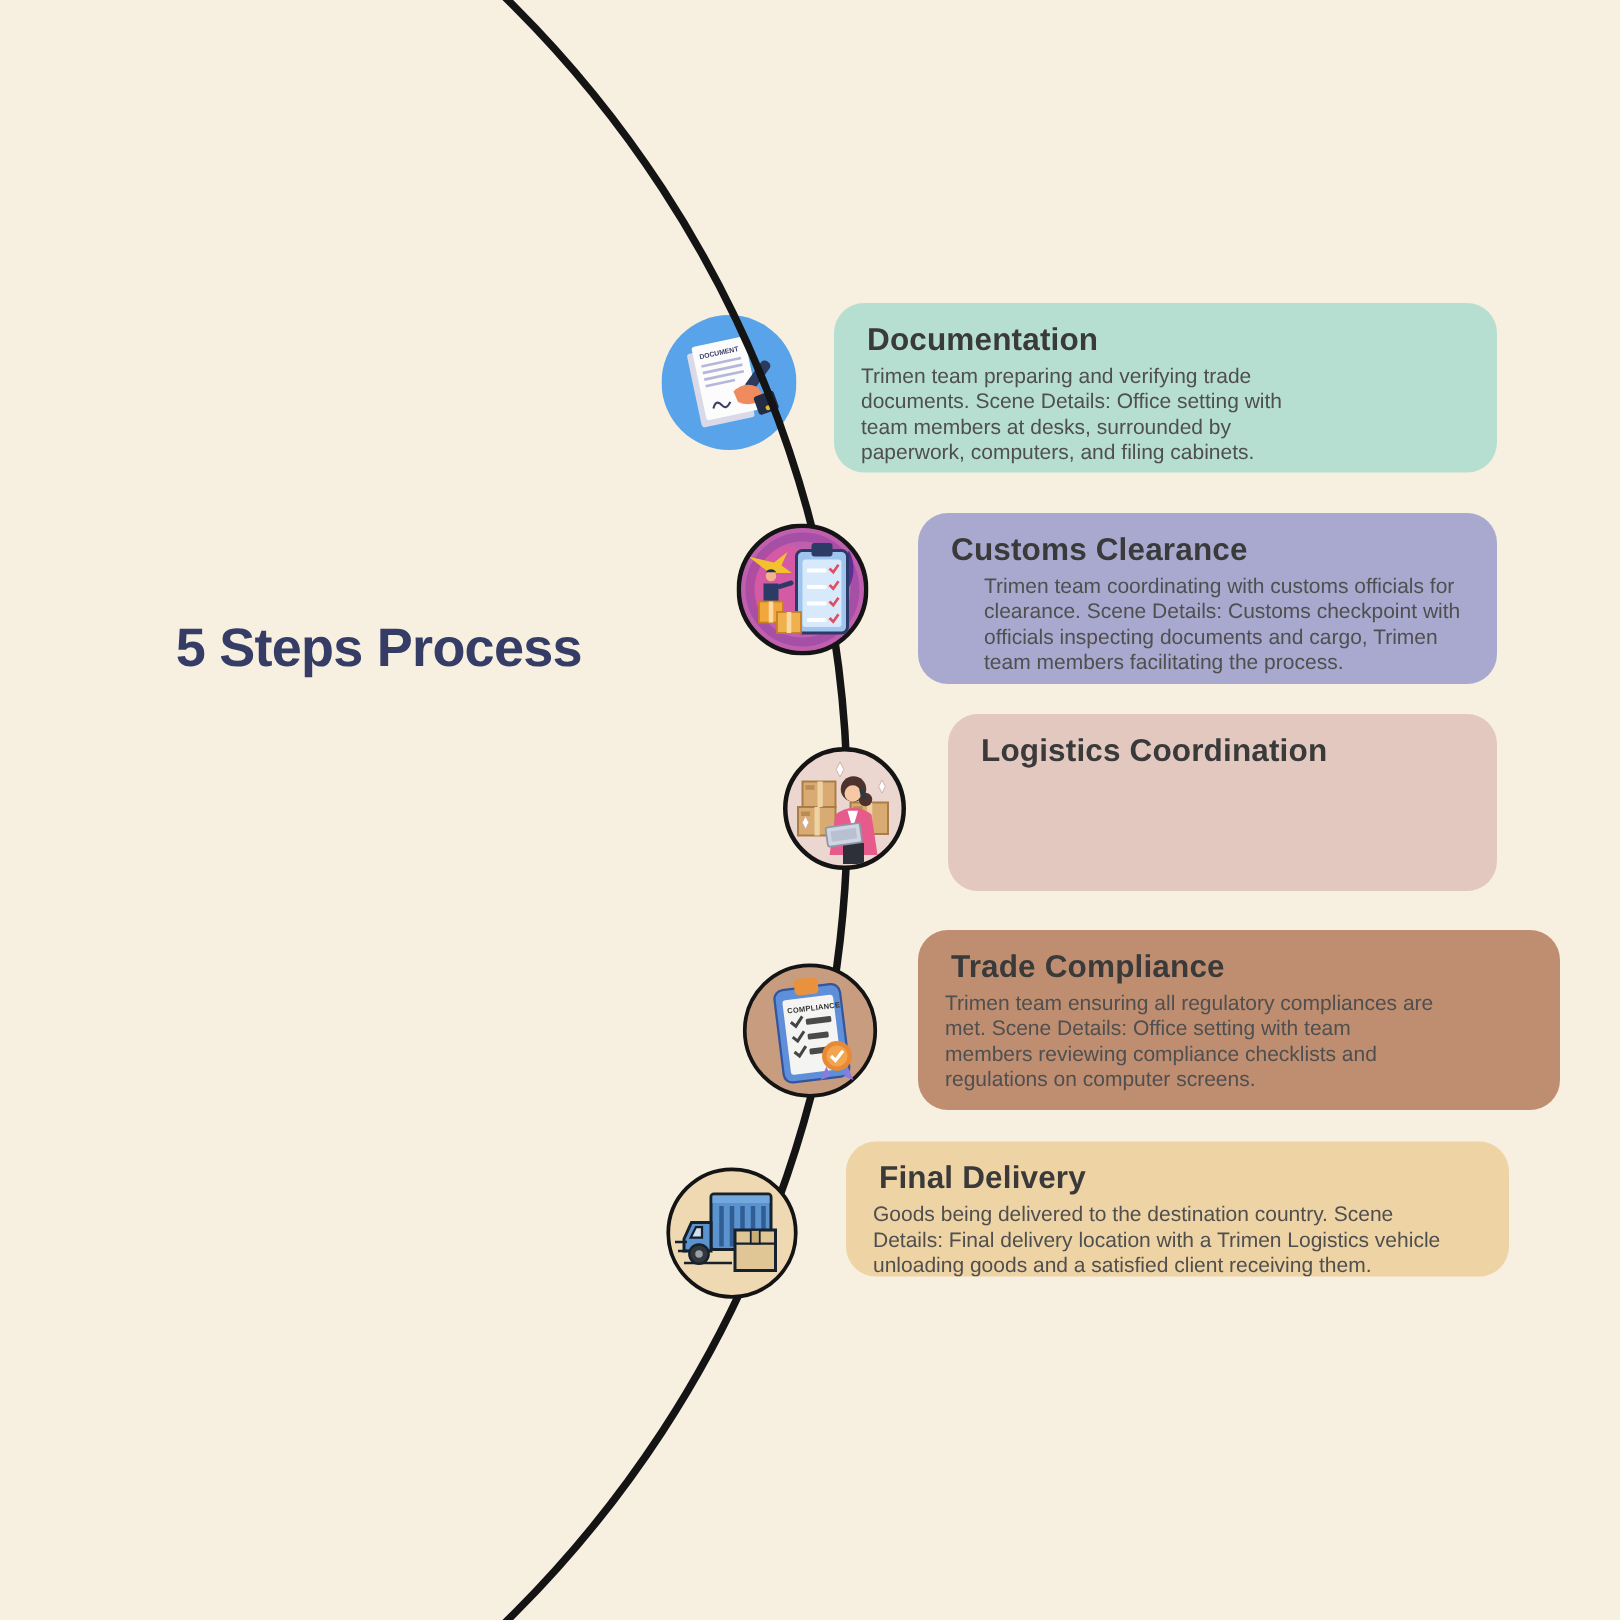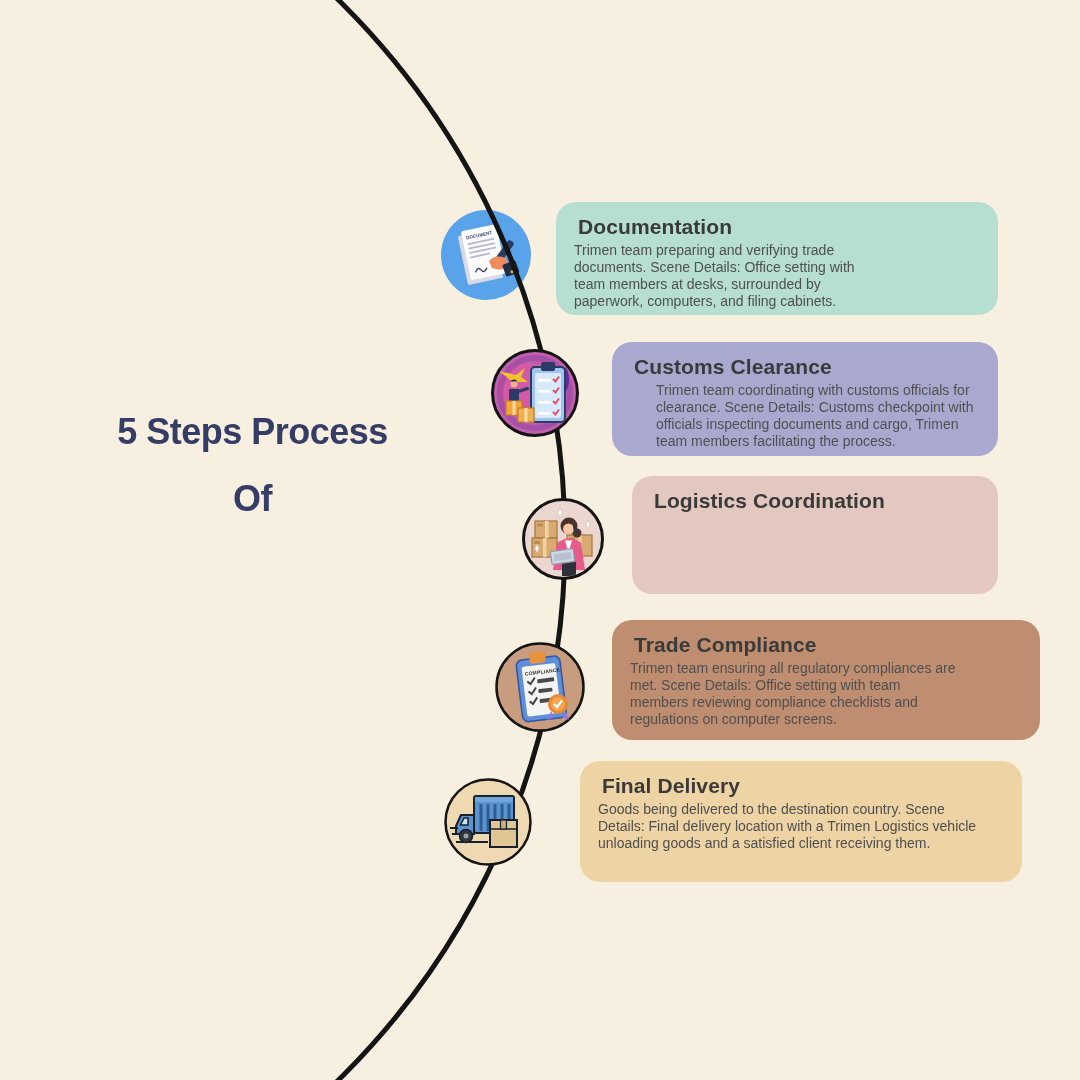--- a/index.html
+++ b/index.html
@@ -50,36 +50,35 @@
     font-size:14px;line-height:17px;color:#4f4f4f;
   }
   .card-1{left:556px;top:202px;width:442px;height:113px;}
   .card-1 .card-desc{max-width:312px;}
   .card-2{left:612px;top:342px;width:386px;height:114px;}
   .card-2 .card-desc{max-width:330px;margin-left:26px;}
   .card-3{left:632px;top:476px;width:366px;height:118px;}
   .card-3 .card-desc{max-width:340px;}
   .card-4{left:612px;top:620px;width:428px;height:120px;}
   .card-4 .card-desc{max-width:330px;}
-  .card-5{left:580px;top:761px;width:442px;height:121px;}
+  .card-5{left:564px;top:761px;width:442px;height:90px;}
   .card-5 .card-desc{max-width:382px;}
 </style>
 </head>
 <body style="background: rgb(247, 239, 223);">
 
 <div class="stage">
 
   <svg class="curve-svg" viewBox="0 0 1080 1080">
     <circle cx="-192" cy="540" r="757" fill="none" stroke-width="5" stroke="#141414"></circle>
   </svg>
 
   <div class="main-title">
     <div style="color: rgb(53, 60, 102);">
       <div>5 Steps Process</div>
-      <div>Of</div>
     </div>
   </div>
 
   <div class="step-icon icon-doc">
     <svg viewBox="0 0 90 90">
       <circle cx="45" cy="45" r="45" fill="#58a3ea"></circle>
       <g transform="rotate(-12 44 44)">
         <rect x="21" y="21" width="36" height="50" rx="2" fill="#d9d9e8"></rect>
         <rect x="25" y="17" width="36" height="50" rx="2" fill="#fcfcfc"></rect>
         <text x="29" y="26" font-size="4.6" font-weight="bold" fill="#3a3f66">DOCUMENT</text>

